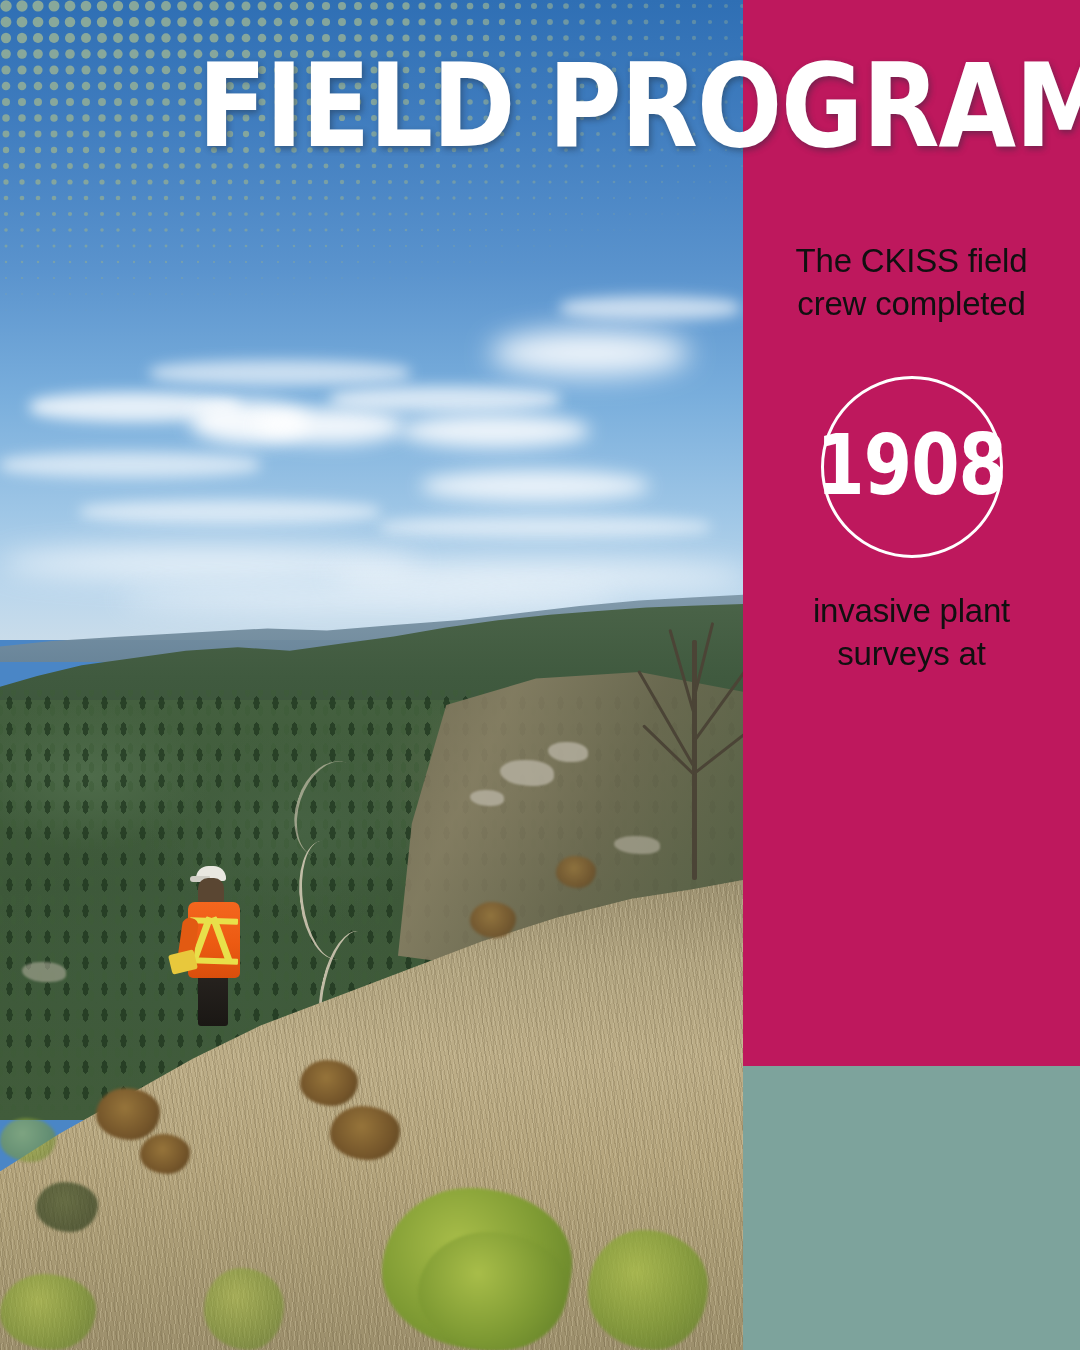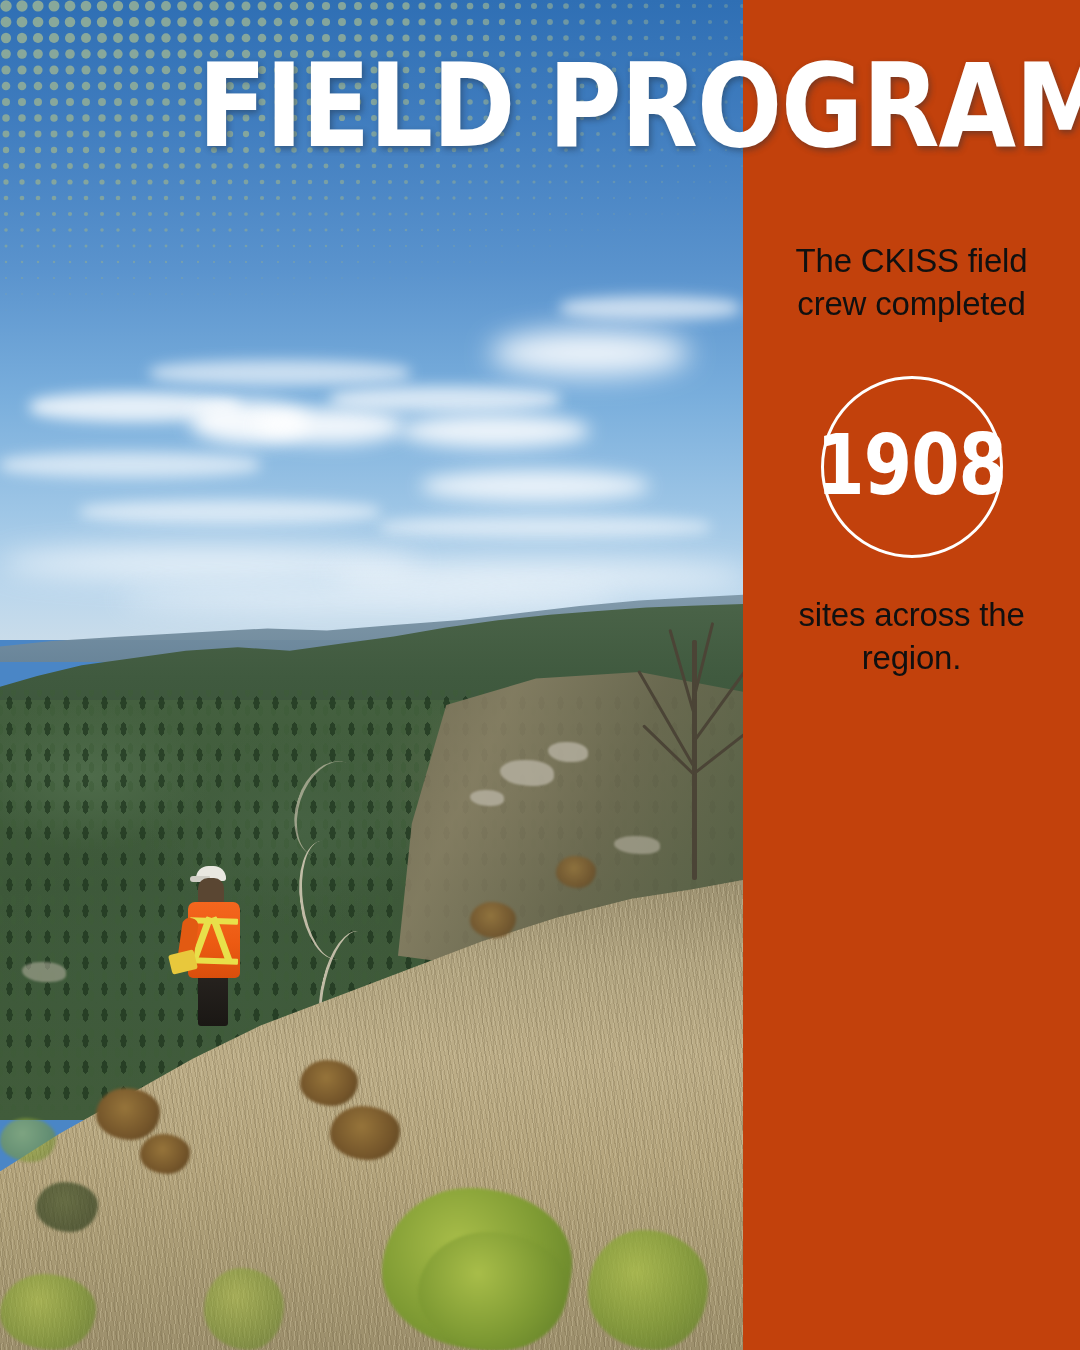--- a/index.html
+++ b/index.html
@@ -232,22 +232,22 @@
     transform:scaleX(0.96);
     transform-origin:left top;
     text-shadow: 2px 3px 7px rgba(30,45,60,.45);
     z-index:6;
   }
 
   
   #panel{
     position:absolute;
     left:743px; top:0;
-    width:337px; height:1350px;
-    background:#c2410c;
+    width:337px; height:1066px;
+    background:#be185d;
     display:flex;
     flex-direction:column;
     align-items:center;
     z-index:4;
   }
   .panel-text{
     width:300px;
     text-align:center;
     color:#101010;
     font-size:33px;
@@ -1242,18 +1242,18 @@
   <div id="title">FIELD PROGRAM</div>
 
   <div id="panel">
 
     <div id="lead" class="panel-text">The CKISS field crew completed</div>
 
     <div id="badge1" class="badge">
       <span class="badge-num">1908</span>
     </div>
 
-
-
-    <div id="tail" class="panel-text">sites across the region.</div>
+    <div id="mid" class="panel-text">invasive plant surveys at</div>
+
+
   </div>
 
 </div>
 
 </body></html>

